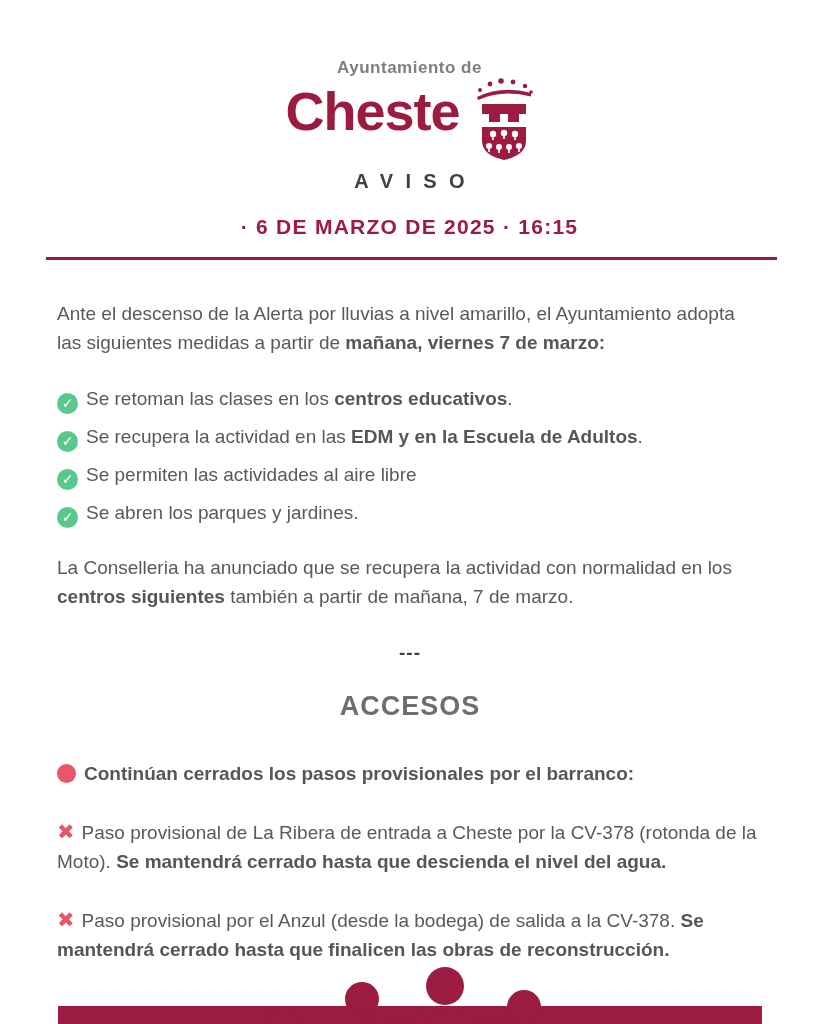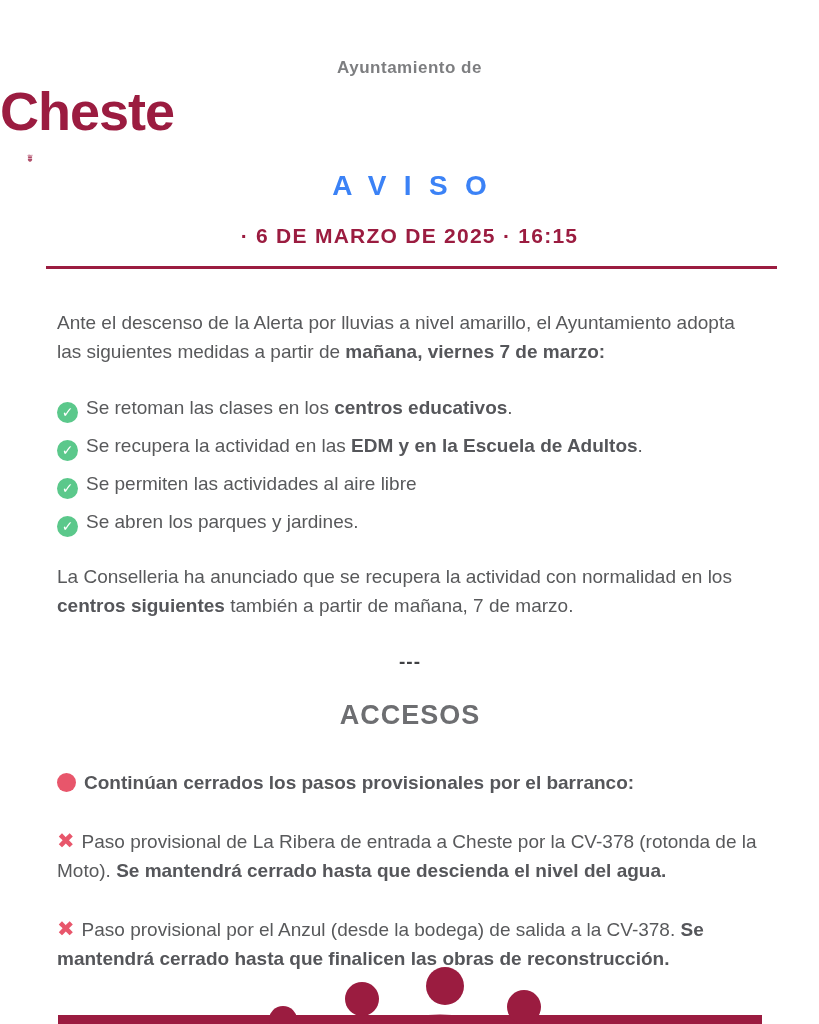--- a/index.html
+++ b/index.html
@@ -24,37 +24,36 @@
     font-weight: 600;
     letter-spacing: 0.5px;
   }
   .brand-row {
     display: flex;
     justify-content: center;
     align-items: flex-start;
     gap: 14px;
     margin-top: -2px;
     height: 86px;
-    flex-direction: column;
   }
   .brand-name {
     font-size: 54px;
     line-height: 1.0;
     font-weight: bold;
     color: #9B1C40;
     letter-spacing: -1px;
     margin-top: 8px;
   }
   .brand-icon { width: 60px; height: 84px; margin-top: 2px; }
 
   .aviso {
     margin-top: 8px;
-    font-size: 28px;
-    font-weight: bold;
-    color: #3b82f6;
+    font-size: 20px;
+    font-weight: bold;
+    color: #404040;
     letter-spacing: 0.62em;
     text-indent: 0.62em; 
   }
   .date-line {
     margin-top: 22px;
     font-size: 21px;
     font-weight: bold;
     color: #9B1C40;
     letter-spacing: 0.06em;
     text-align: center;

